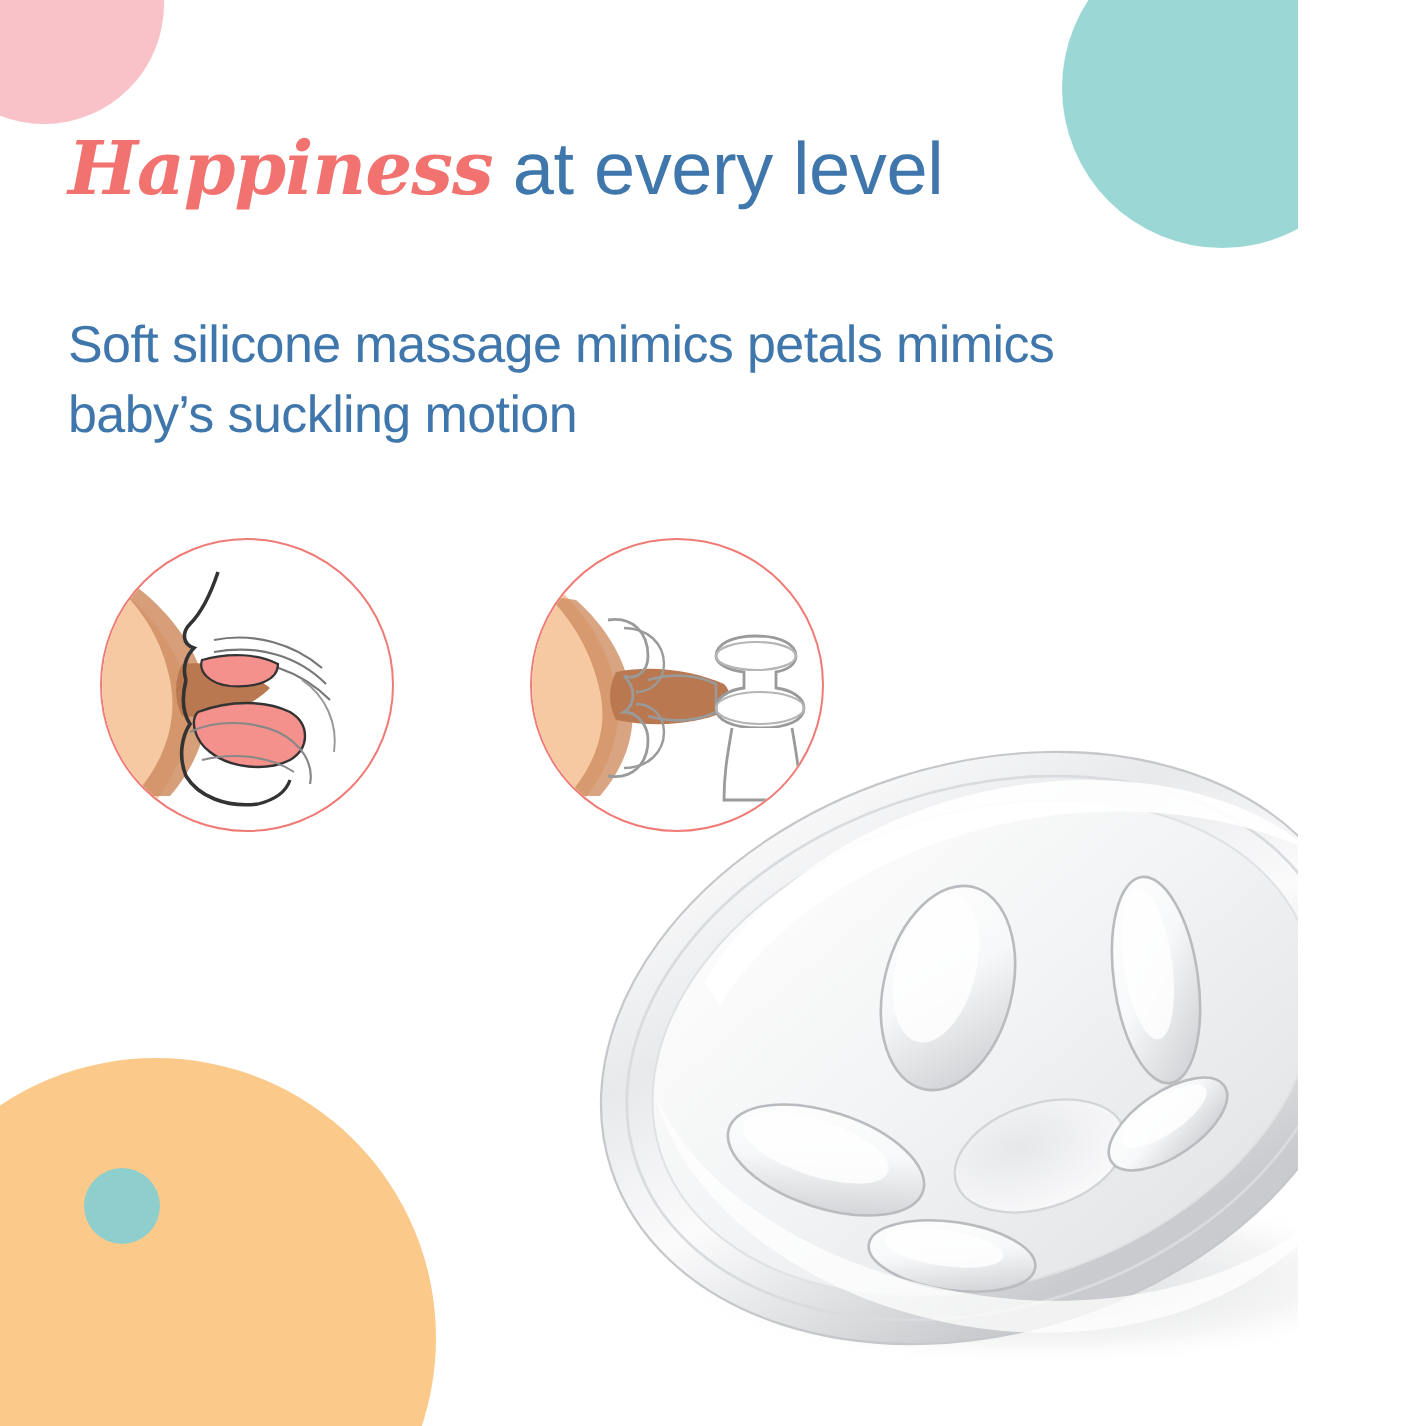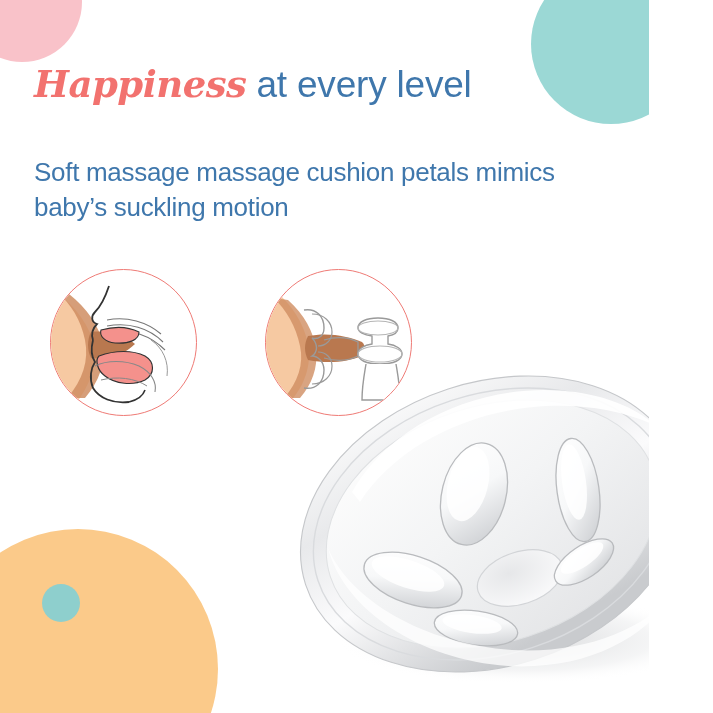--- a/index.html
+++ b/index.html
@@ -99,21 +99,21 @@
 
 <div id="canvas">
 
   <div class="blob" id="blob-pink-tl"></div>
   <div class="blob" id="blob-teal-tr"></div>
   <div class="blob" id="blob-orange-bl"></div>
   <div class="blob" id="blob-teal-small"></div>
 
   <h1 id="heading"><span class="accent">Happiness</span><span class="rest"> at every level</span></h1>
 
-  <p id="subheading">Soft massage massage cushion petals mimics baby’s suckling motion</p>
+  <p id="subheading">Soft silicone massage mimics petals mimics baby’s suckling motion</p>
 
   <div class="illus" id="illus-1">
     <svg viewBox="0 0 145 145" xmlns="http://www.w3.org/2000/svg">
 
       <path d="M 0 18 C 18 30 34 48 42 70 C 48 88 42 110 26 132 L 0 132 Z" fill="#f6c9a2"></path>
       <path d="M 18 24 C 36 38 48 56 52 74 C 55 92 48 112 34 128 L 16 128
                C 32 110 38 90 34 70 C 30 50 20 34 6 22 Z" fill="#cf8d62" opacity="0.85"></path>
 
       <path d="M 40 62 C 58 60 74 66 84 74 C 74 84 58 90 40 88 C 36 80 36 70 40 62 Z" fill="#b9784f"></path>
 

